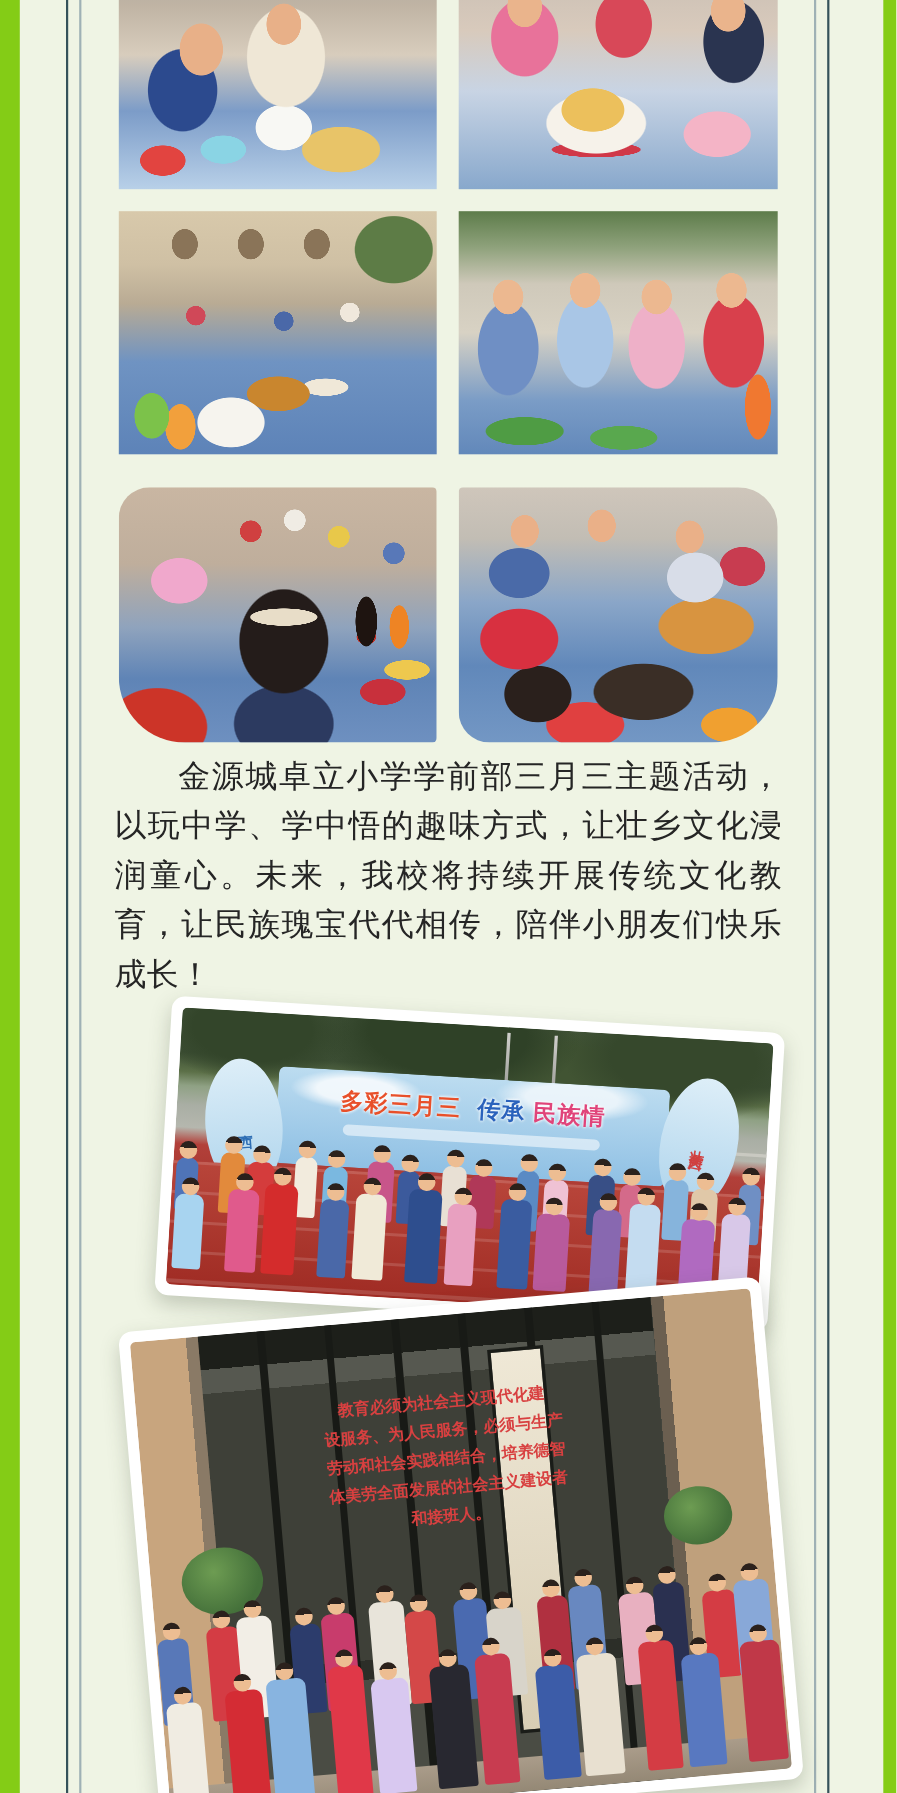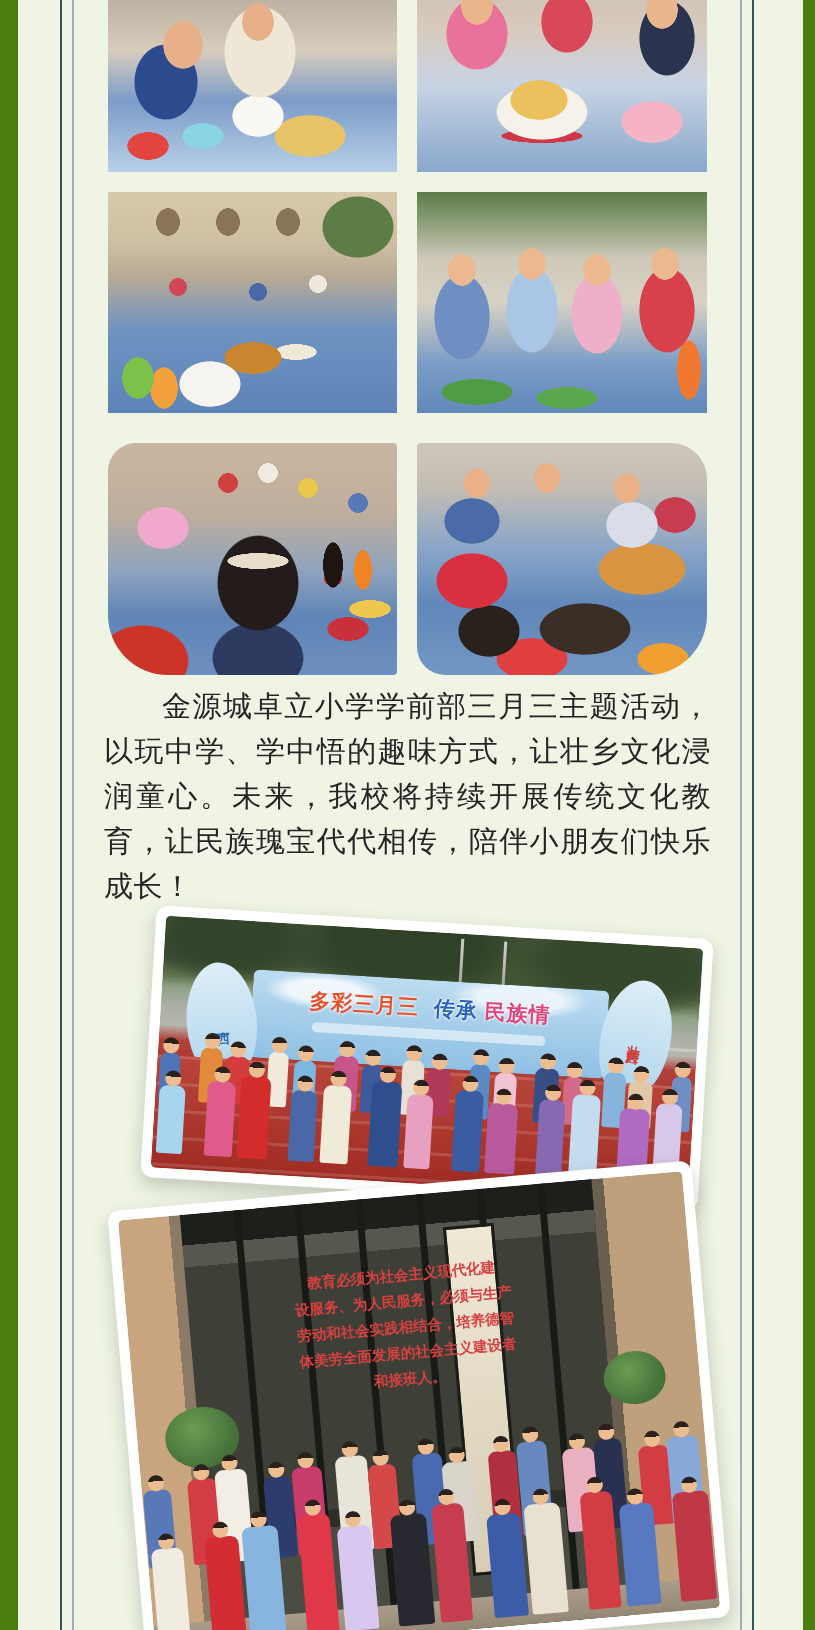--- a/index.html
+++ b/index.html
@@ -1,16 +1,16 @@
 <!DOCTYPE html>
 <html><head>
 <meta charset="utf-8">
 <style>
   html,body{margin:0;padding:0;background:#ffffff;}
-  .page{position:relative;width:815px;height:1630px;background:#4d7c0f;overflow:hidden;
+  .page{position:relative;width:815px;height:1630px;background:#84cc16;overflow:hidden;
         font-family:"Liberation Sans",sans-serif;}
   .panel{position:absolute;left:18px;top:0;width:785px;height:1630px;background:#eff4e4;}
   .vline{position:absolute;top:0;height:1630px;width:2px;}
   .vl-dark{background:#35525a;}
   .vl-light{background:#9fb1b5;}
 
   
   .photo{position:absolute;overflow:hidden;background:#ccc;}
   #p1{left:108px;top:-50px;width:289px;height:222px;
     background:

